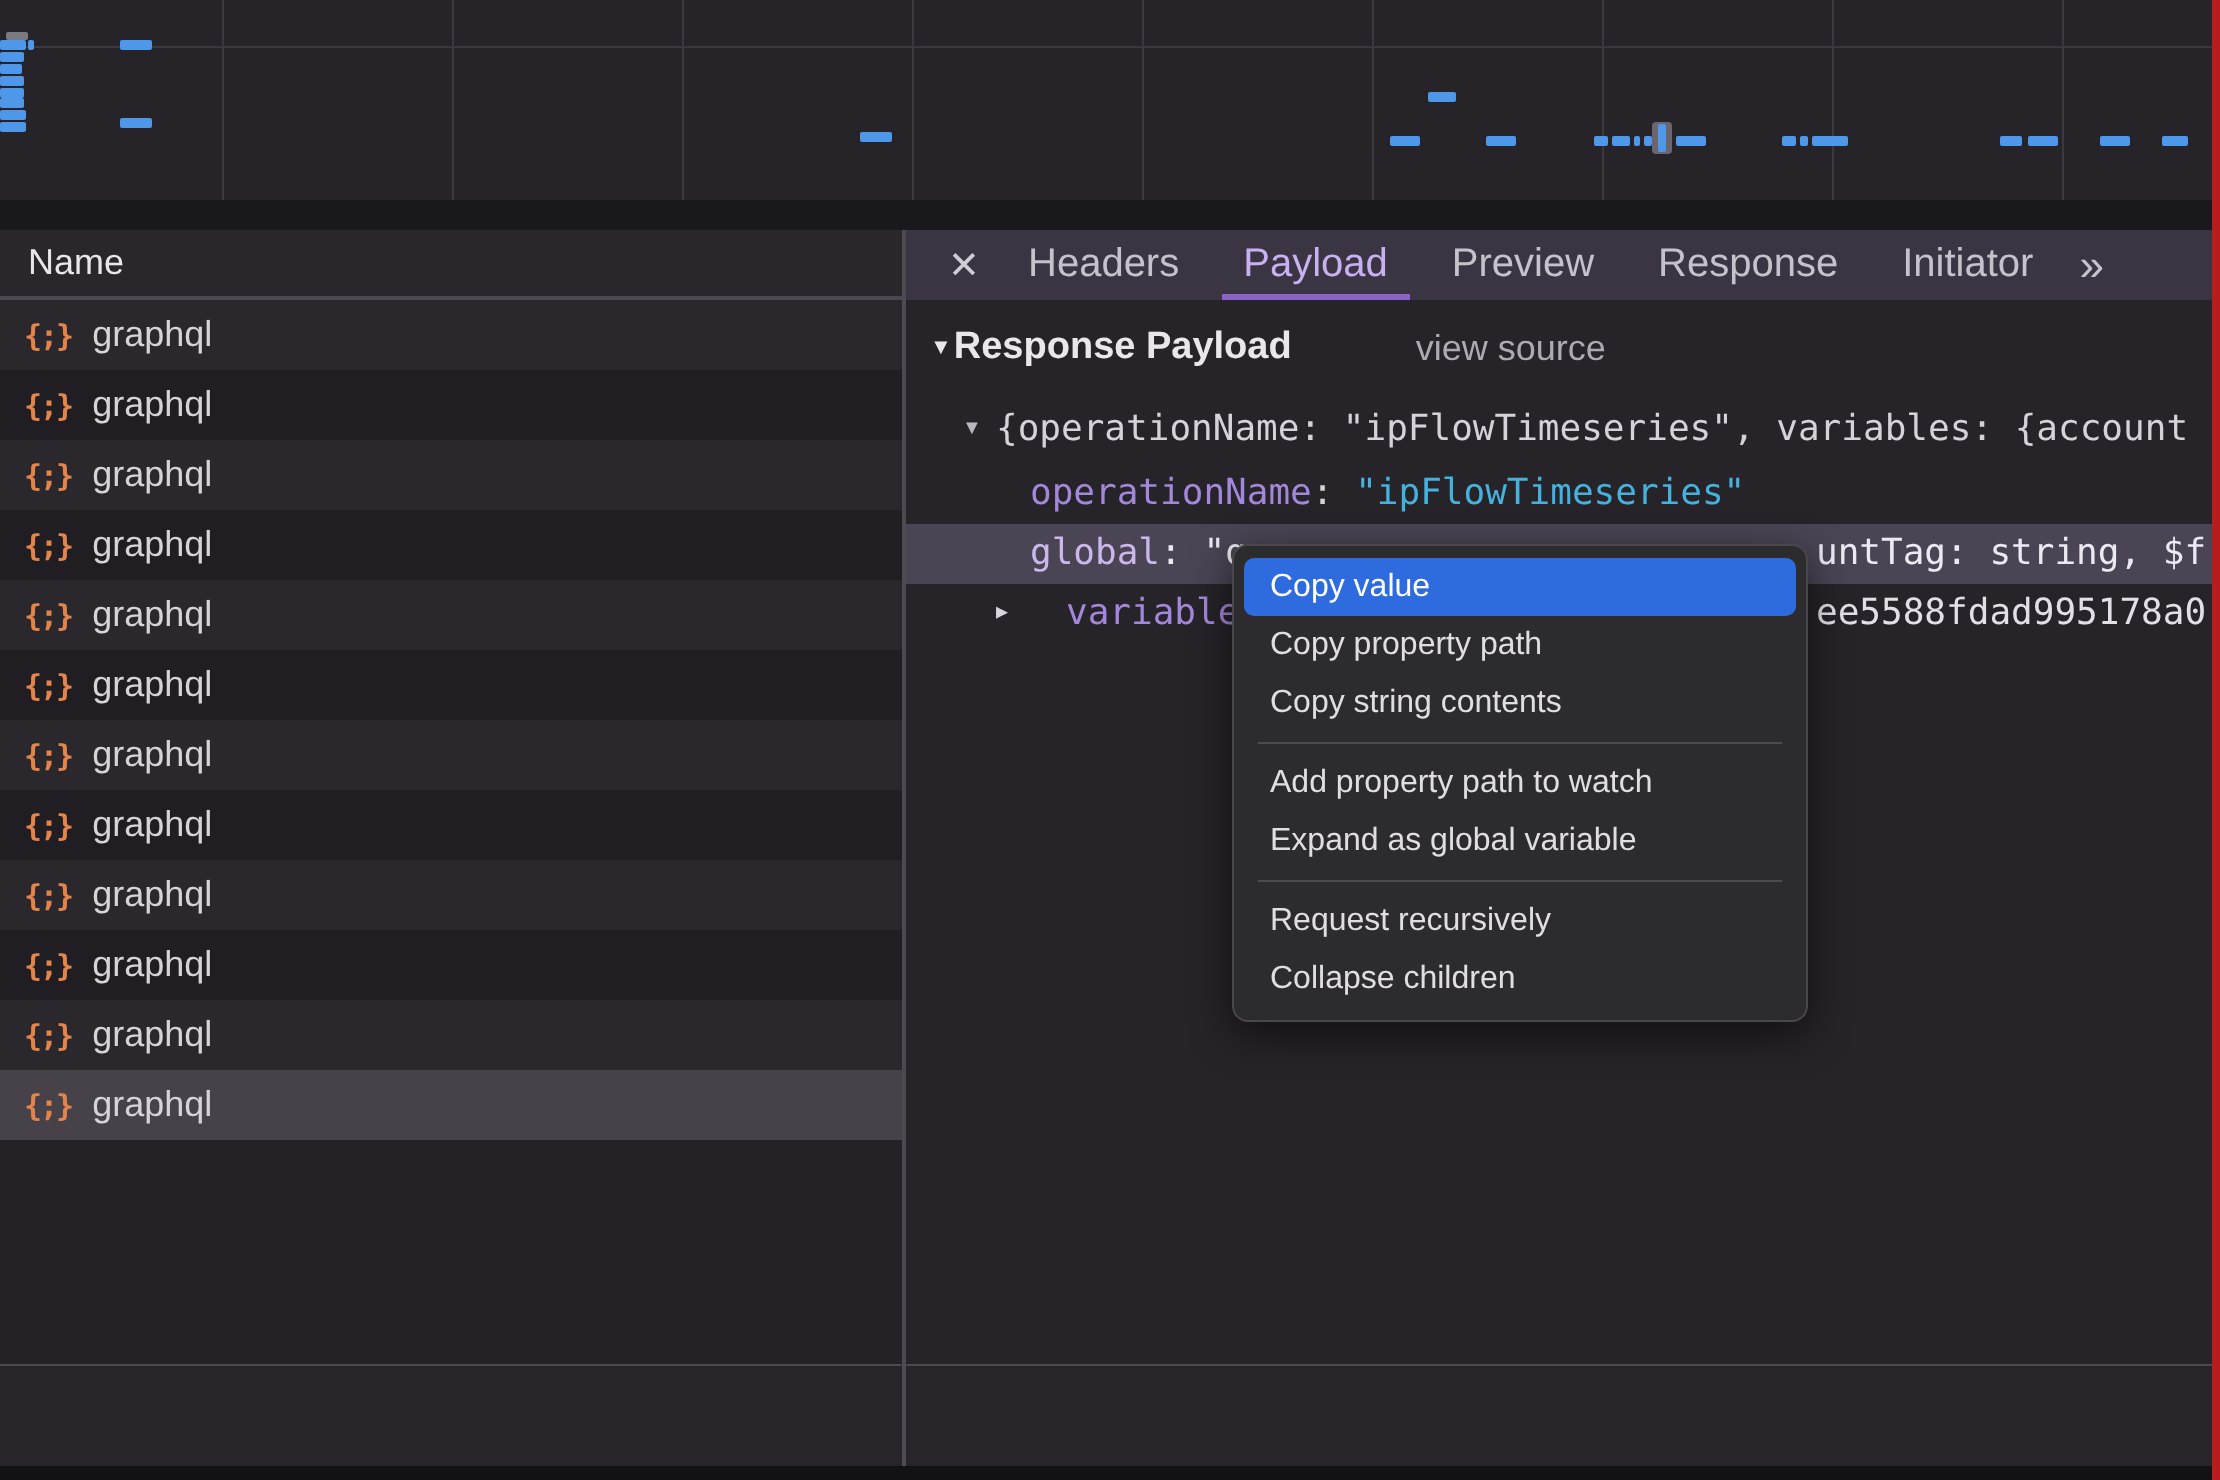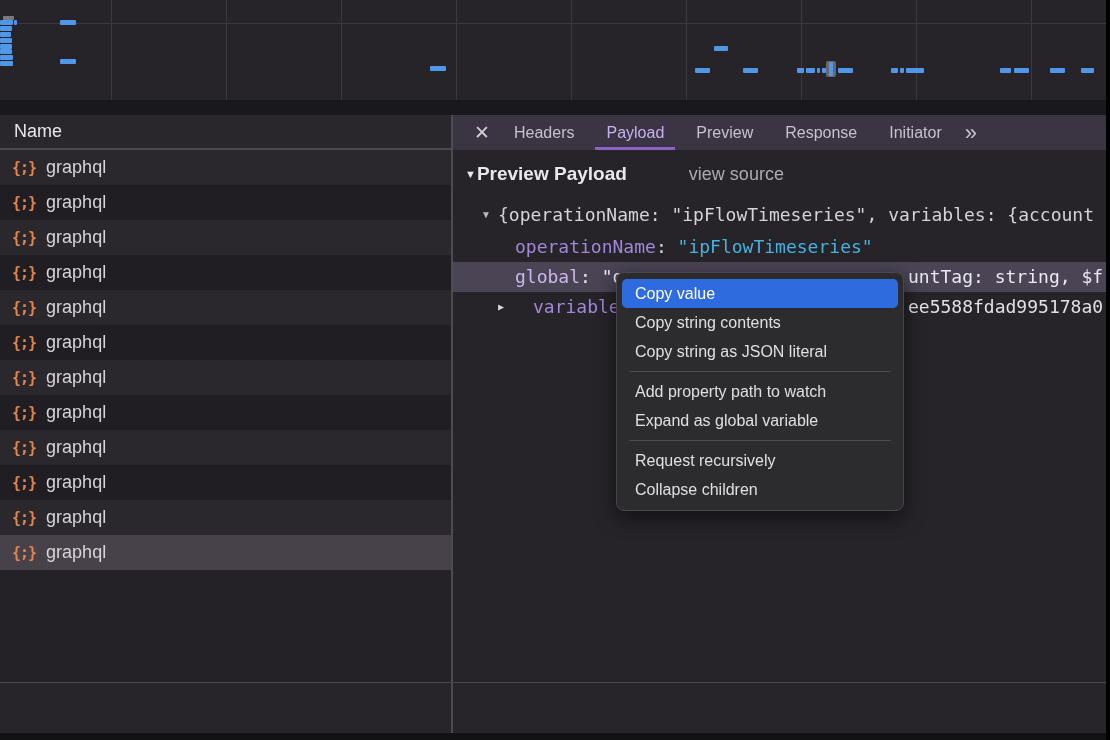--- a/index.html
+++ b/index.html
@@ -1,17 +1,17 @@
 <!DOCTYPE html>
 <html><head>
 <meta charset="utf-8">
 <style>
   * { margin:0; padding:0; box-sizing:border-box; }
   body { background:#ffffff; font-family:"Liberation Sans", sans-serif; }
-  .stage { position:relative; width:1110px; height:740px; background:#000000; overflow:hidden; }
+  .stage { position:relative; width:1110px; height:740px; background:#b91c1c; overflow:hidden; }
   .app { position:absolute; left:0; top:0; width:1106px; height:740px; background:#262329; }
 
   
   .overview { position:absolute; left:0; top:0; width:1106px; height:100px; background:#272429;
     background-image: repeating-linear-gradient(90deg, transparent 0, transparent 114px, #3b393f 114px, #3b393f 115px);
     background-position:-3px 0; }
   .ov-hline { position:absolute; left:0; top:23px; width:100%; height:1px; background:#3b393f; }
   .bar { position:absolute; height:5px; border-radius:1px; }
   .marker-halo { position:absolute; background:#6a6670; border-radius:2px; }
   .marker-core { position:absolute; border-radius:1px; }
@@ -28,21 +28,21 @@
     color:#d6d4d9; font-size:18px; cursor:default; }
   .req-row:nth-child(odd) { background:#2b282d; }
   .req-row:nth-child(even) { background:#201e23; }
   .req-row.selected { background:#474149; }
   .req-icon { color:#e2854c; font-family:"DejaVu Sans Mono", monospace; font-size:15px; font-weight:bold; letter-spacing:-1px; }
 
   .right-panel { flex:1; display:flex; flex-direction:column; background:#262329; }
   .tabbar { height:35px; background:#3b3442; display:flex; align-items:center; padding-left:16px; }
   .close-x { width:26px; color:#cfccd4; font-size:19px; text-align:center; cursor:pointer; }
   .tab { position:relative; height:35px; display:flex; align-items:center; padding:0 13px; margin-left:6px;
-    color:#c6c2cb; font-size:16px; cursor:pointer; }
+    color:#c6c2cb; font-size:20px; cursor:pointer; }
   .tab.selected { color:#c8b1f1; }
   .tab.selected::after { content:""; position:absolute; left:2px; right:2px; bottom:0; height:3px; background:#8a63c8; }
   .more-tabs { margin-left:10px; color:#c6c2cb; font-size:22px; letter-spacing:-2px; cursor:pointer; }
 
   .content { position:relative; flex:1; background:#262329; overflow:hidden; }
   .rp-row { position:absolute; left:12px; top:13px; display:flex; align-items:center; color:#e9e7ec; }
   .rp-tri { font-size:11px; color:#e9e7ec; margin-right:1px; }
   .rp-title { font-size:19px; font-weight:bold; }
   .view-source { margin-left:62px; font-size:18px; color:#adaab3; cursor:pointer; }
 
@@ -185,21 +185,21 @@
             <div class="tab selected">Payload</div>
             <div class="tab">Preview</div>
             <div class="tab">Response</div>
             <div class="tab">Initiator</div>
             <span class="more-tabs">»</span>
           </div>
 
         <div class="content">
           <div class="rp-row">
             <span class="rp-tri">▼</span>
-            <span class="rp-title">Preview Payload</span>
+            <span class="rp-title">Response Payload</span>
             <span class="view-source">view source</span>
           </div>
 
           <div class="sum-row">
             <span class="sum-tri">▼</span>
             <span class="sum-text mono">{operationName: "ipFlowTimeseries", variables: {account</span>
           </div>
 
           <div class="kv kv1 mono">
             <span class="kv-left">
@@ -217,22 +217,22 @@
           <div class="kv kv3 mono">
             <span class="kv3-tri">▶</span>
             <span class="kv-left" style="left:80px;">
               <span class="key">variables</span>
             </span>
             <span class="kv-right frag">ee5588fdad995178a0</span>
           </div>
 
           <div class="ctx-menu" id="ctxmenu">
               <div class="ctx-item highlighted">Copy value</div>
+              <div class="ctx-item">Copy property path</div>
               <div class="ctx-item">Copy string contents</div>
-              <div class="ctx-item">Copy string as JSON literal</div>
               <div class="ctx-sep"></div>
               <div class="ctx-item">Add property path to watch</div>
               <div class="ctx-item">Expand as global variable</div>
               <div class="ctx-sep"></div>
               <div class="ctx-item">Request recursively</div>
               <div class="ctx-item">Collapse children</div>
             </div>
         </div>
       </div>
     </div>

